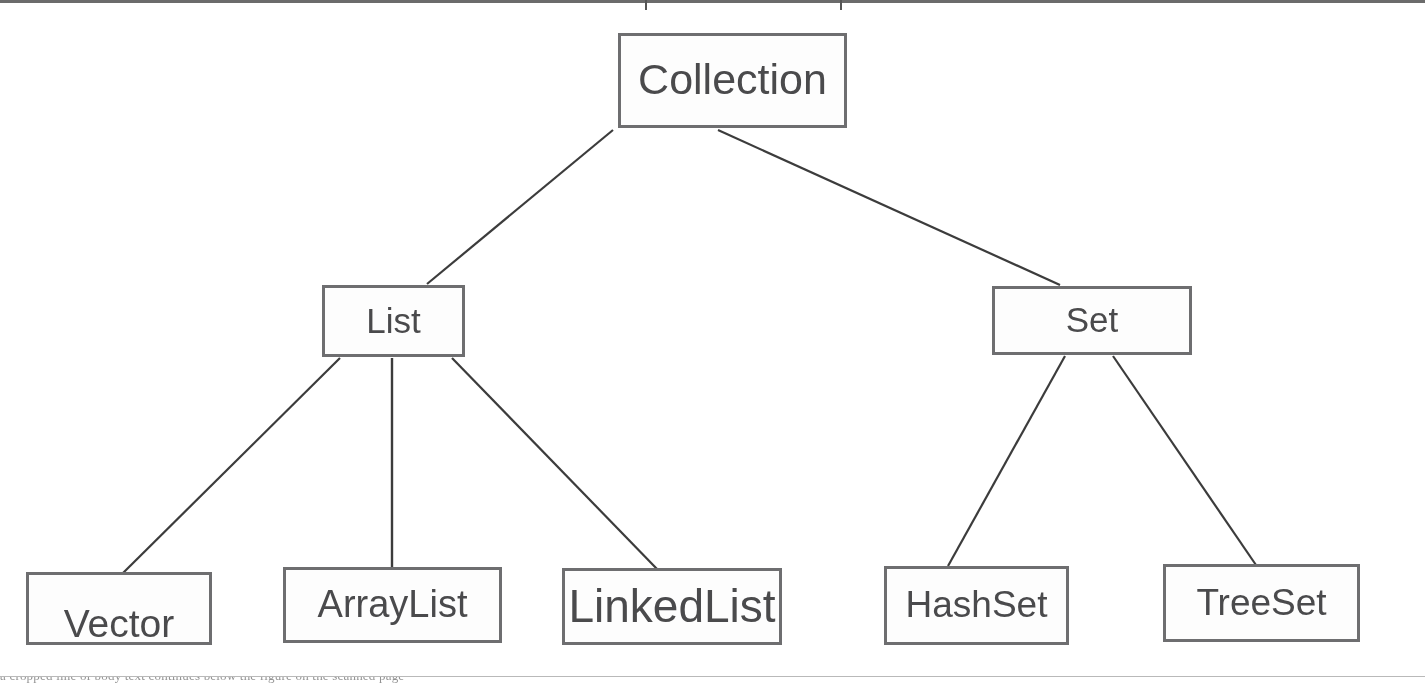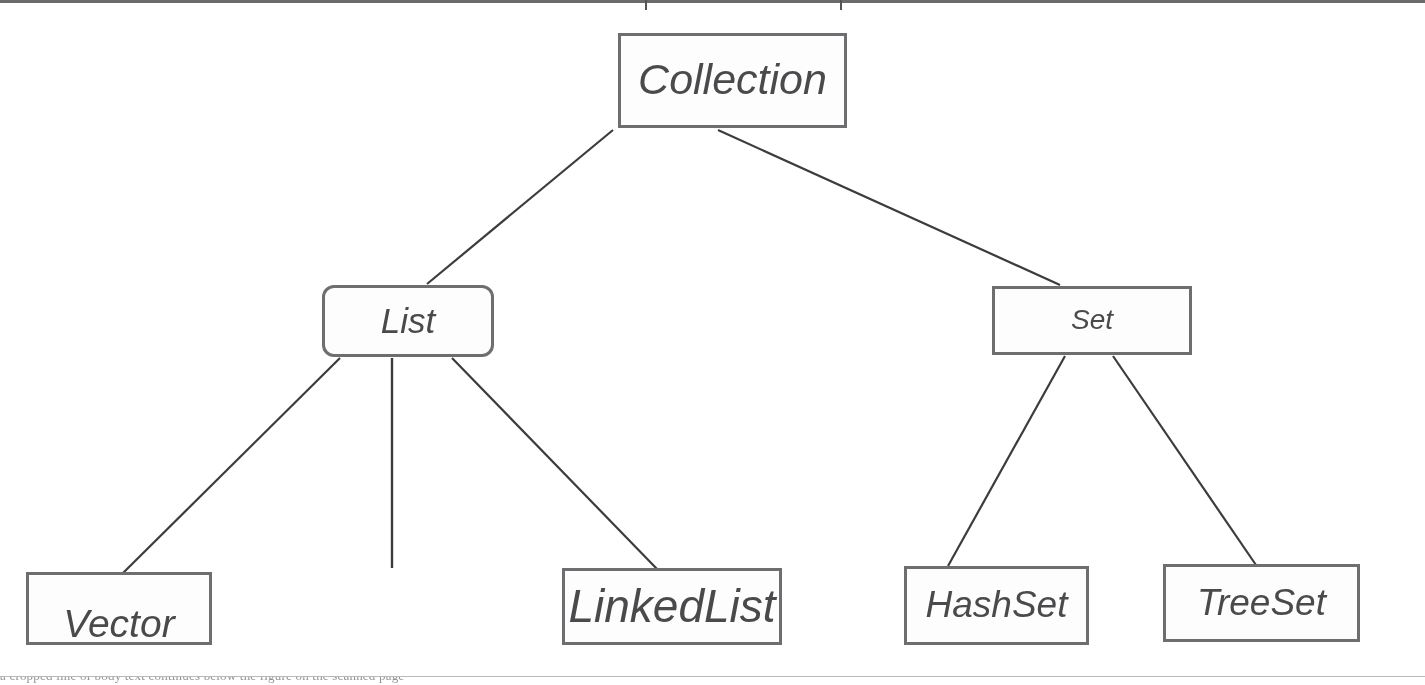--- a/index.html
+++ b/index.html
@@ -75,49 +75,48 @@
     box-sizing: border-box;
     background: #fdfdfd;
     border: 3px solid #6e6e70;
     display: flex;
     align-items: center;
     justify-content: center;
     color: #4a4a4c;
     font-weight: 400;
     line-height: 1;
     user-select: none;
-    font-style: italic;
   }
   .node .label {
     display: block;
     transform: translateY(-1px);
     color: #4a4a4c;
     white-space: nowrap;
   }
 
   
   #node-collection { left: 618px;  top: 33px;  width: 229px; height: 95px; }
   #node-collection .label { font-size: 43px; }
 
-  #node-list       { left: 322px;  top: 285px; width: 172px; height: 72px; border-radius: 12px; }
+  #node-list       { left: 322px;  top: 285px; width: 143px; height: 72px; }
   #node-list .label { font-size: 35px; }
 
   #node-set        { left: 992px;  top: 286px; width: 200px; height: 69px; }
-  #node-set .label { font-size: 28px; }
+  #node-set .label { font-size: 35px; }
 
   #node-vector     { left: 26px;   top: 572px; width: 186px; height: 73px; }
   #node-vector .label { font-size: 39px; margin-top: 32px; }
 
   #node-arraylist  { left: 283px;  top: 567px; width: 219px; height: 76px; }
   #node-arraylist .label { font-size: 38px; }
 
   #node-linkedlist { left: 562px;  top: 568px; width: 220px; height: 77px; }
   #node-linkedlist .label { font-size: 46px; }
 
-  #node-hashset    { left: 904px;  top: 566px; width: 185px; height: 79px; }
+  #node-hashset    { left: 884px;  top: 566px; width: 185px; height: 79px; }
   #node-hashset .label { font-size: 37px; }
 
   #node-treeset    { left: 1163px; top: 564px; width: 197px; height: 78px; }
   #node-treeset .label { font-size: 37px; }
 </style>
 </head>
 <body>
 
 <div id="canvas">
 
@@ -151,20 +150,23 @@
   </div>
 
   <div class="node" id="node-set">
     <span class="label">Set</span>
   </div>
 
   <div class="node" id="node-vector">
     <span class="label">Vector</span>
   </div>
 
+  <div class="node" id="node-arraylist">
+    <span class="label">ArrayList</span>
+  </div>
 
   <div class="node" id="node-linkedlist">
     <span class="label">LinkedList</span>
   </div>
 
   <div class="node" id="node-hashset">
     <span class="label">HashSet</span>
   </div>
 
   <div class="node" id="node-treeset">

